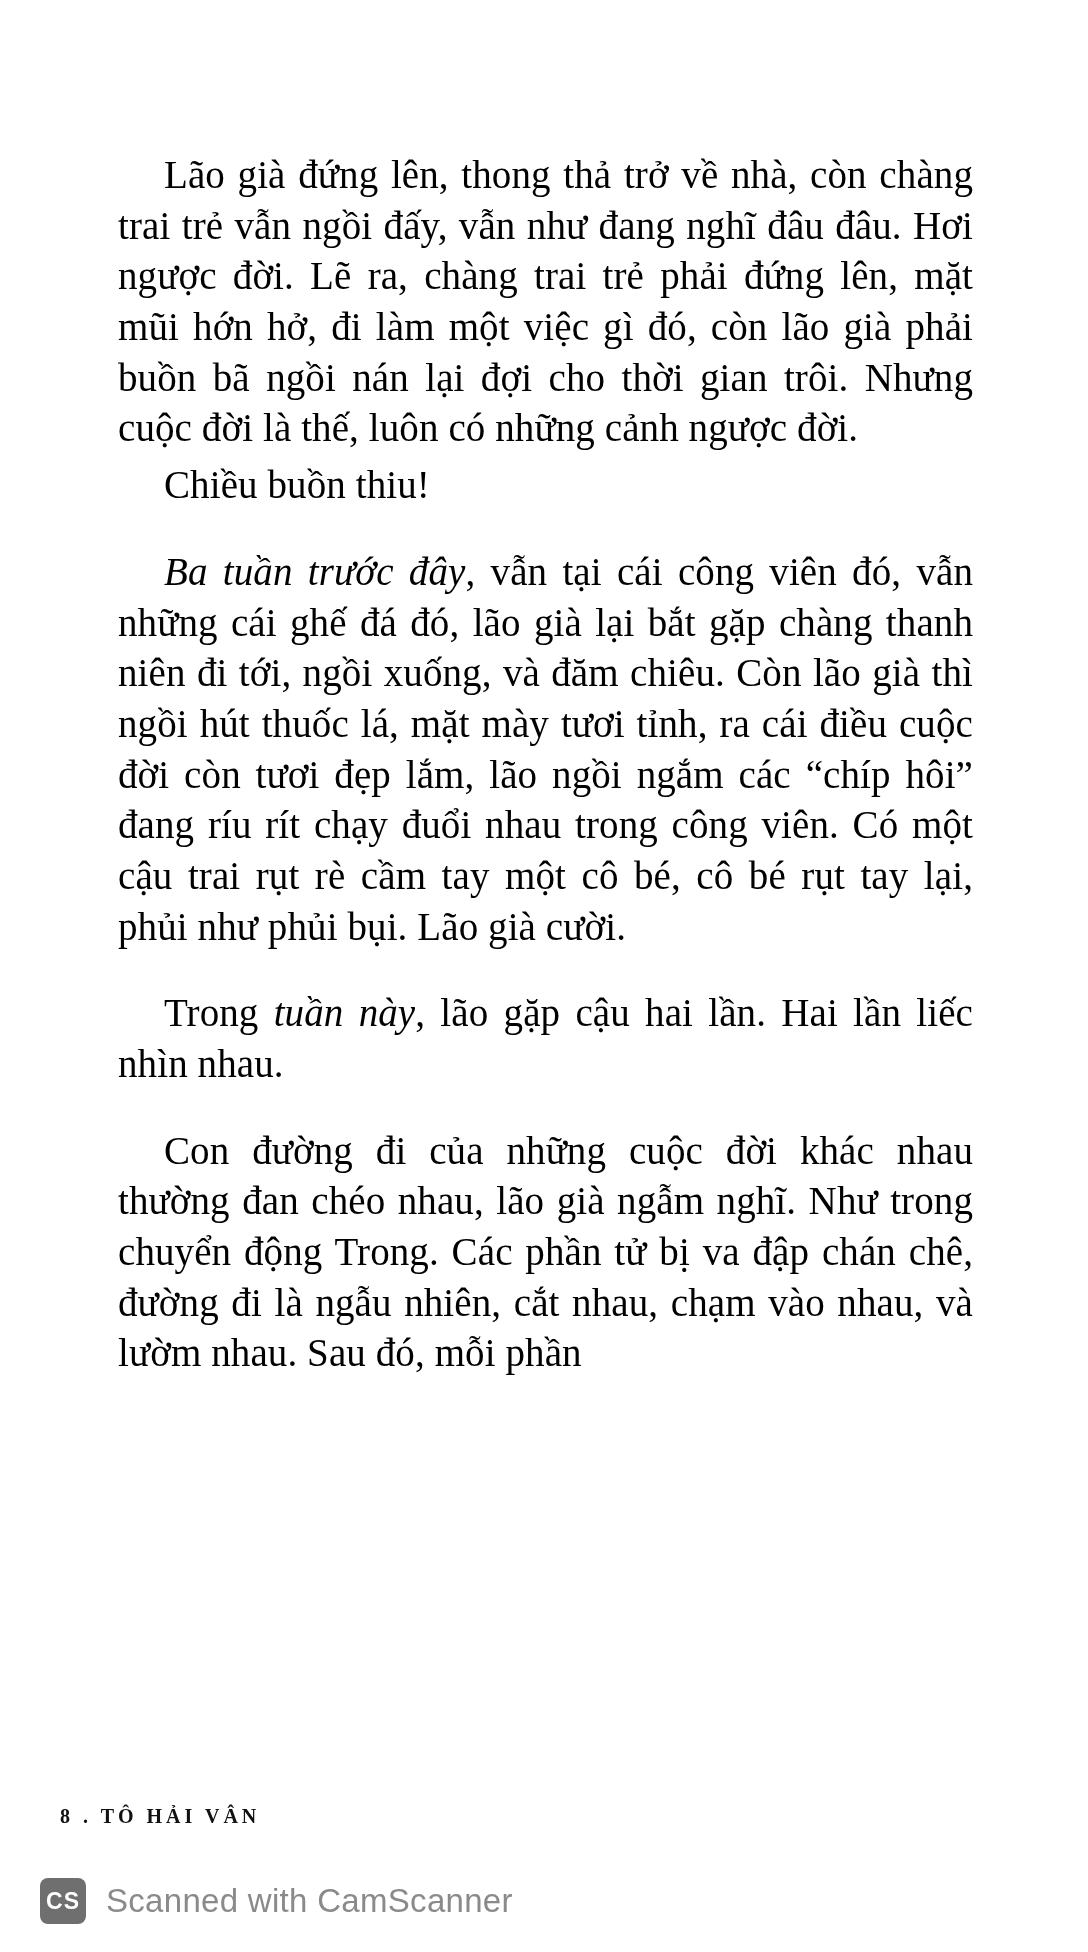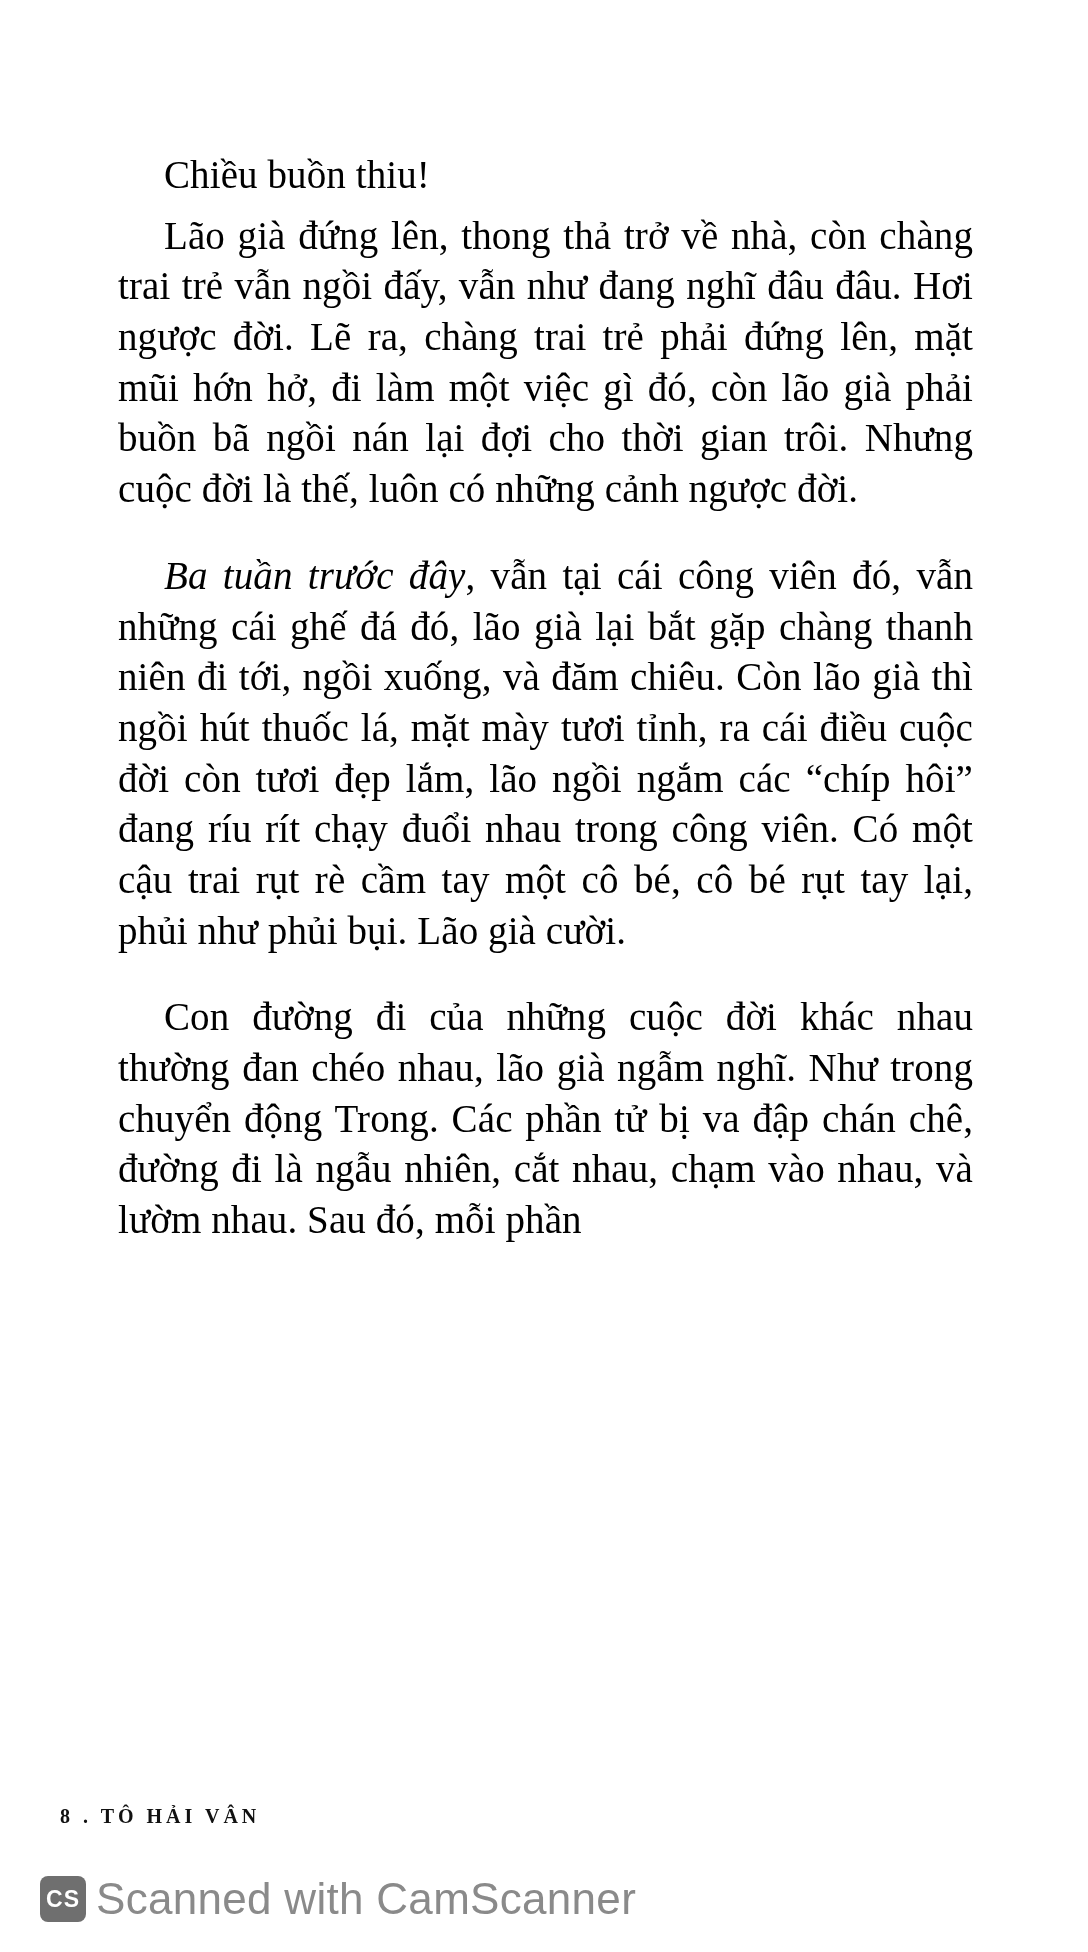--- a/index.html
+++ b/index.html
@@ -70,52 +70,53 @@
     color: #111111;
   }
 
   
   .watermark {
     position: absolute;
     left: 40px;
     bottom: 28px;
     display: flex;
     align-items: center;
-    gap: 10px;
+    gap: 20px;
   }
   .cs-badge {
     width: 46px;
     height: 46px;
     border-radius: 8px;
     background: #6f6f6f;
     color: #ffffff;
     font-family: "Liberation Sans", sans-serif;
     font-weight: bold;
     font-size: 23px;
     display: flex;
     align-items: center;
     justify-content: center;
     letter-spacing: 1px;
   }
   .cs-text {
     font-family: "Liberation Sans", sans-serif;
-    font-size: 44px;
+    font-size: 33px;
     color: #8a8a8a;
     letter-spacing: 0.3px;
   }
 </style>
 </head>
 <body>
 
 <div class="page">
 
   <div class="text-column">
+    <p class="para indent" id="p2"><span>Lão già đứng lên, thong thả trở về nhà, còn chàng trai trẻ vẫn ngồi đấy, vẫn như đang nghĩ đâu đâu. Hơi ngược đời. Lẽ ra, chàng trai trẻ phải đứng lên, mặt mũi hớn hở, đi làm một việc gì đó, còn lão già phải buồn bã ngồi nán lại đợi cho thời gian trôi. Nhưng cuộc đời là thế, luôn có những cảnh ngược đời.</span></p>
     <p class="para first-line" id="p1"><span>Chiều buồn thiu!</span></p>
-    <p class="para indent" id="p2"><span>Lão già đứng lên, thong thả trở về nhà, còn chàng trai trẻ vẫn ngồi đấy, vẫn như đang nghĩ đâu đâu. Hơi ngược đời. Lẽ ra, chàng trai trẻ phải đứng lên, mặt mũi hớn hở, đi làm một việc gì đó, còn lão già phải buồn bã ngồi nán lại đợi cho thời gian trôi. Nhưng cuộc đời là thế, luôn có những cảnh ngược đời.</span></p>
     <p class="para indent gap-before" id="p3"><span class="it">Ba tuần trước đây</span><span>, vẫn tại cái công viên đó, vẫn những cái ghế đá đó, lão già lại bắt gặp chàng thanh niên đi tới, ngồi xuống, và đăm chiêu. Còn lão già thì ngồi hút thuốc lá, mặt mày tươi tỉnh, ra cái điều cuộc đời còn tươi đẹp lắm, lão ngồi ngắm các “chíp hôi” đang ríu rít chạy đuổi nhau trong công viên. Có một cậu trai rụt rè cầm tay một cô bé, cô bé rụt tay lại, phủi như phủi bụi. Lão già cười.</span></p>
+    <p class="para indent gap-before" id="p4"><span>Trong </span><span class="it">tuần này</span><span>, lão gặp cậu hai lần. Hai lần liếc nhìn nhau.</span></p>
     <p class="para indent gap-before" id="p6"><span>Con đường đi của những cuộc đời khác nhau thường đan chéo nhau, lão già ngẫm nghĩ. Như trong chuyển động Trong. Các phần tử bị va đập chán chê, đường đi là ngẫu nhiên, cắt nhau, chạm vào nhau, và lườm nhau. Sau đó, mỗi phần</span></p>
   </div>
 
   <div class="footer">8 . TÔ HẢI VÂN</div>
 
   <div class="watermark">
     <div class="cs-badge">CS</div>
     <div class="cs-text">Scanned with CamScanner</div>
   </div>
 

